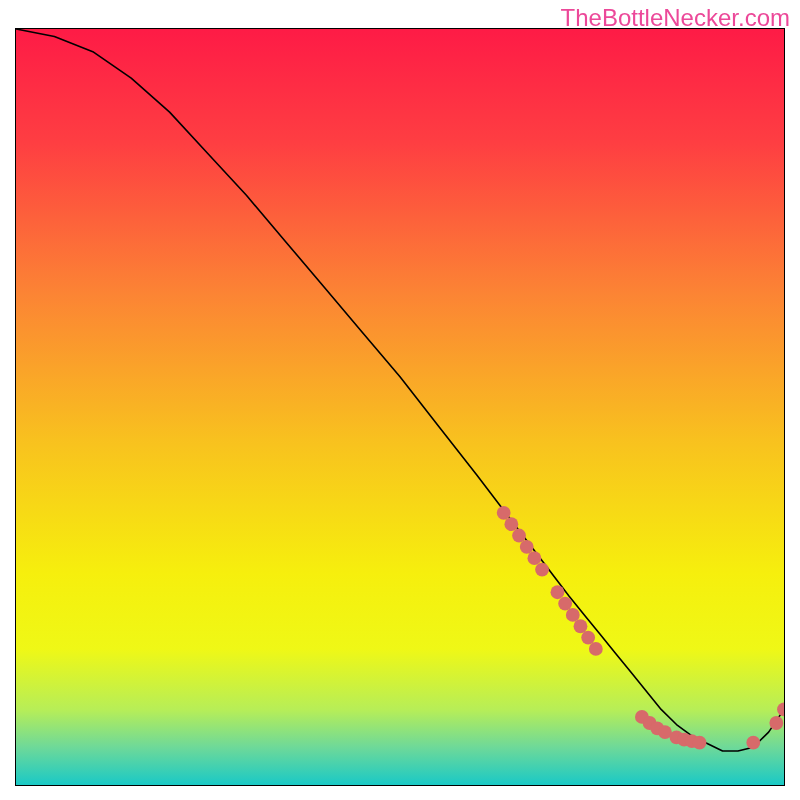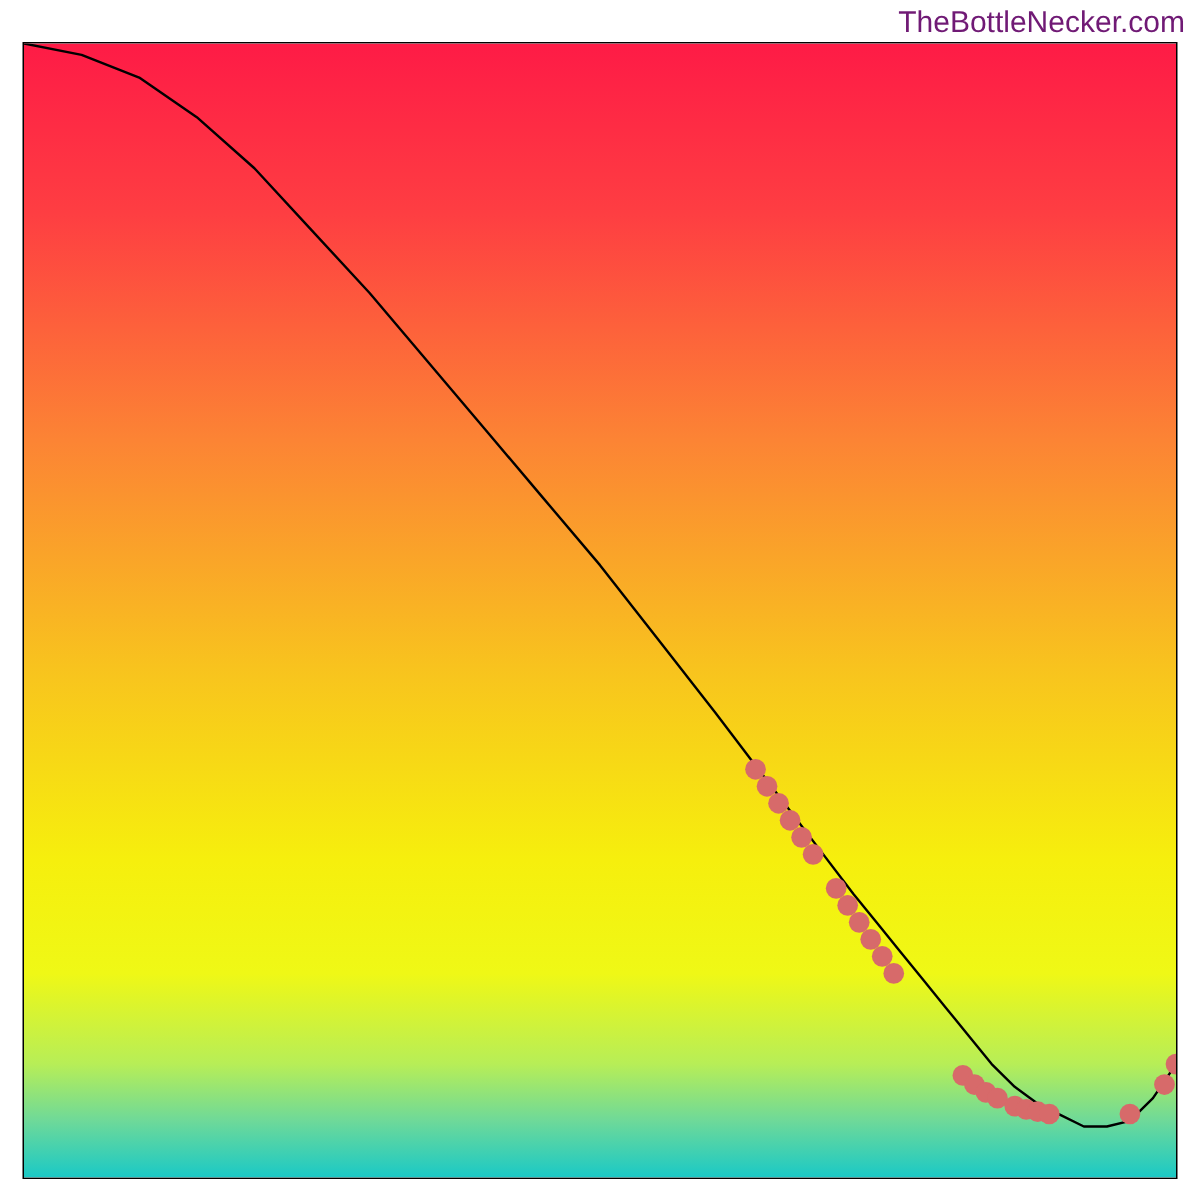--- a/index.html
+++ b/index.html
@@ -13,22 +13,22 @@
   .container {
     width: 800px;
     height: 800px;
     position: relative;
     background: white;
   }
   .watermark {
     position: absolute;
     top: 4px;
     right: 10px;
-    font-size: 20px;
-    color: #701a75;
+    font-size: 24px;
+    color: #ec4899;
     z-index: 20;
   }
   .plot-frame {
     position: absolute;
     left: 15px;
     top: 28px;
     width: 770px;
     height: 758px;
     border: 1px solid #000;
     box-sizing: border-box;

